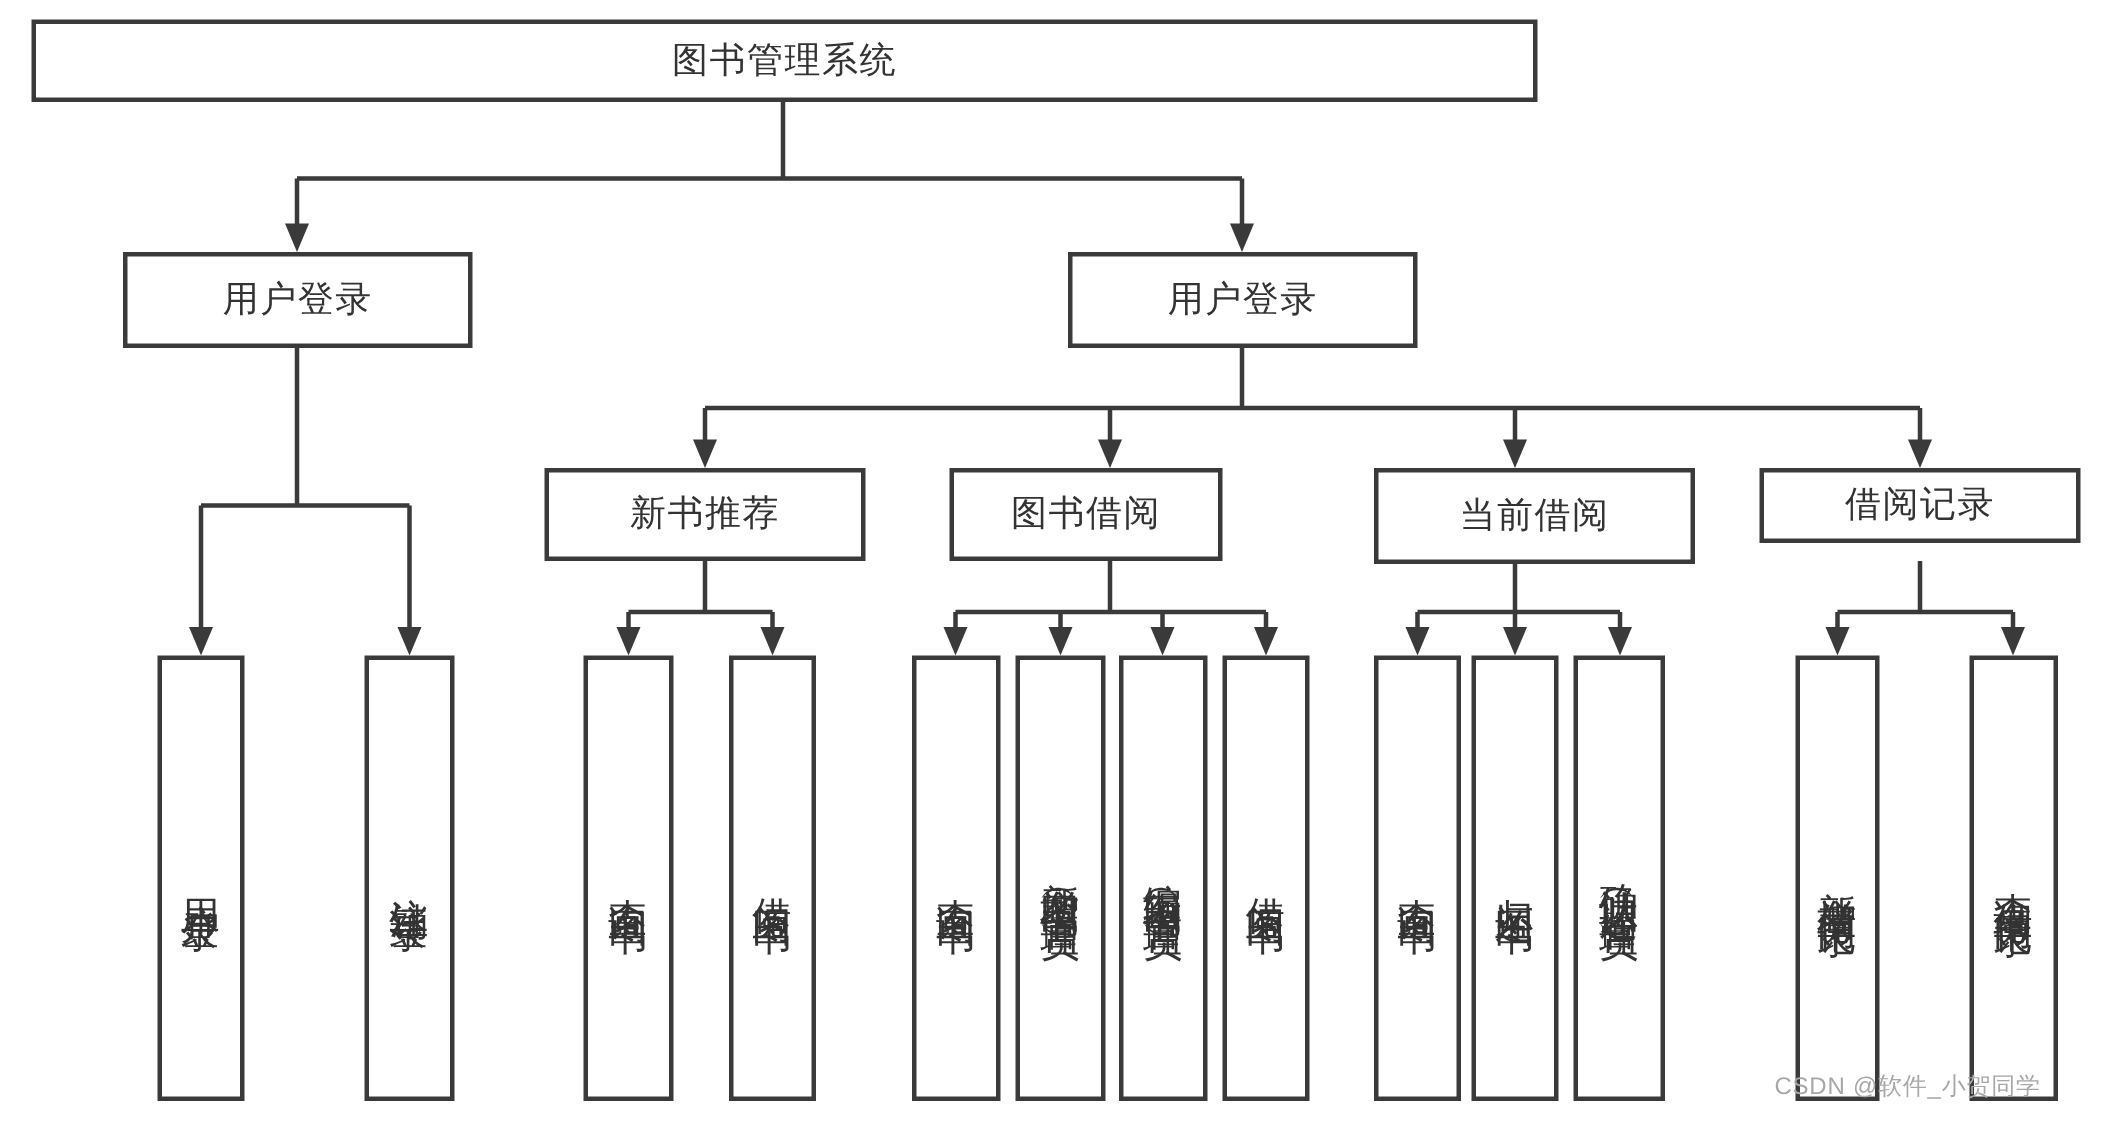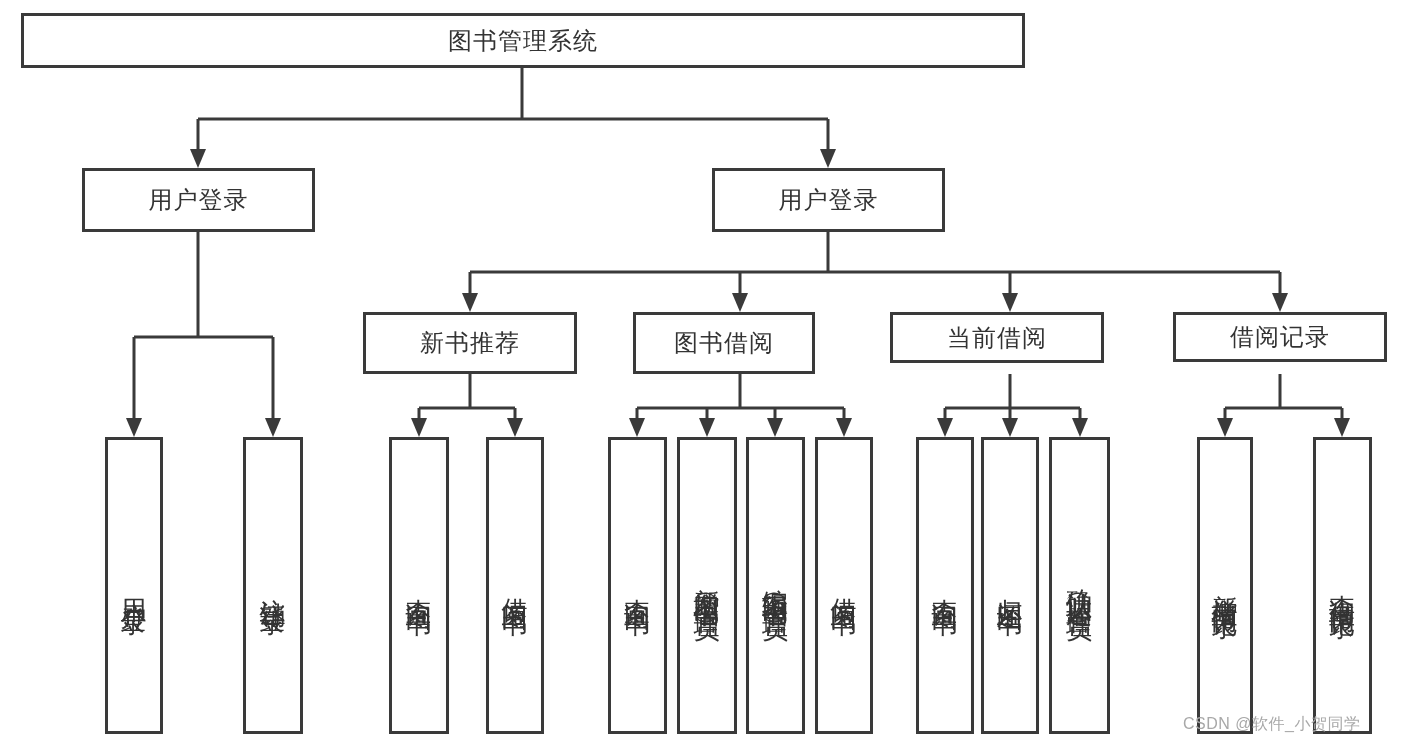--- a/index.html
+++ b/index.html
@@ -120,21 +120,21 @@
   <div class="node h" style="left:712px;top:168px;width:233px;height:64px">
     <span>用户登录</span>
   </div>
 
   <div class="node h" style="left:363px;top:312px;width:214px;height:62px">
     <span>新书推荐</span>
   </div>
   <div class="node h" style="left:633px;top:312px;width:182px;height:62px">
     <span>图书借阅</span>
   </div>
-  <div class="node h" style="left:890px;top:312px;width:214px;height:51px">
+  <div class="node h" style="left:916px;top:312px;width:214px;height:64px">
     <span>当前借阅</span>
   </div>
   <div class="node h" style="left:1173px;top:312px;width:214px;height:50px">
     <span>借阅记录</span>
   </div>
 
   <div class="node v" style="left:105px;top:437px;width:58px;height:297px">
     <span>用户登录</span>
   </div>
   <div class="node v" style="left:243px;top:437px;width:60px;height:297px">

